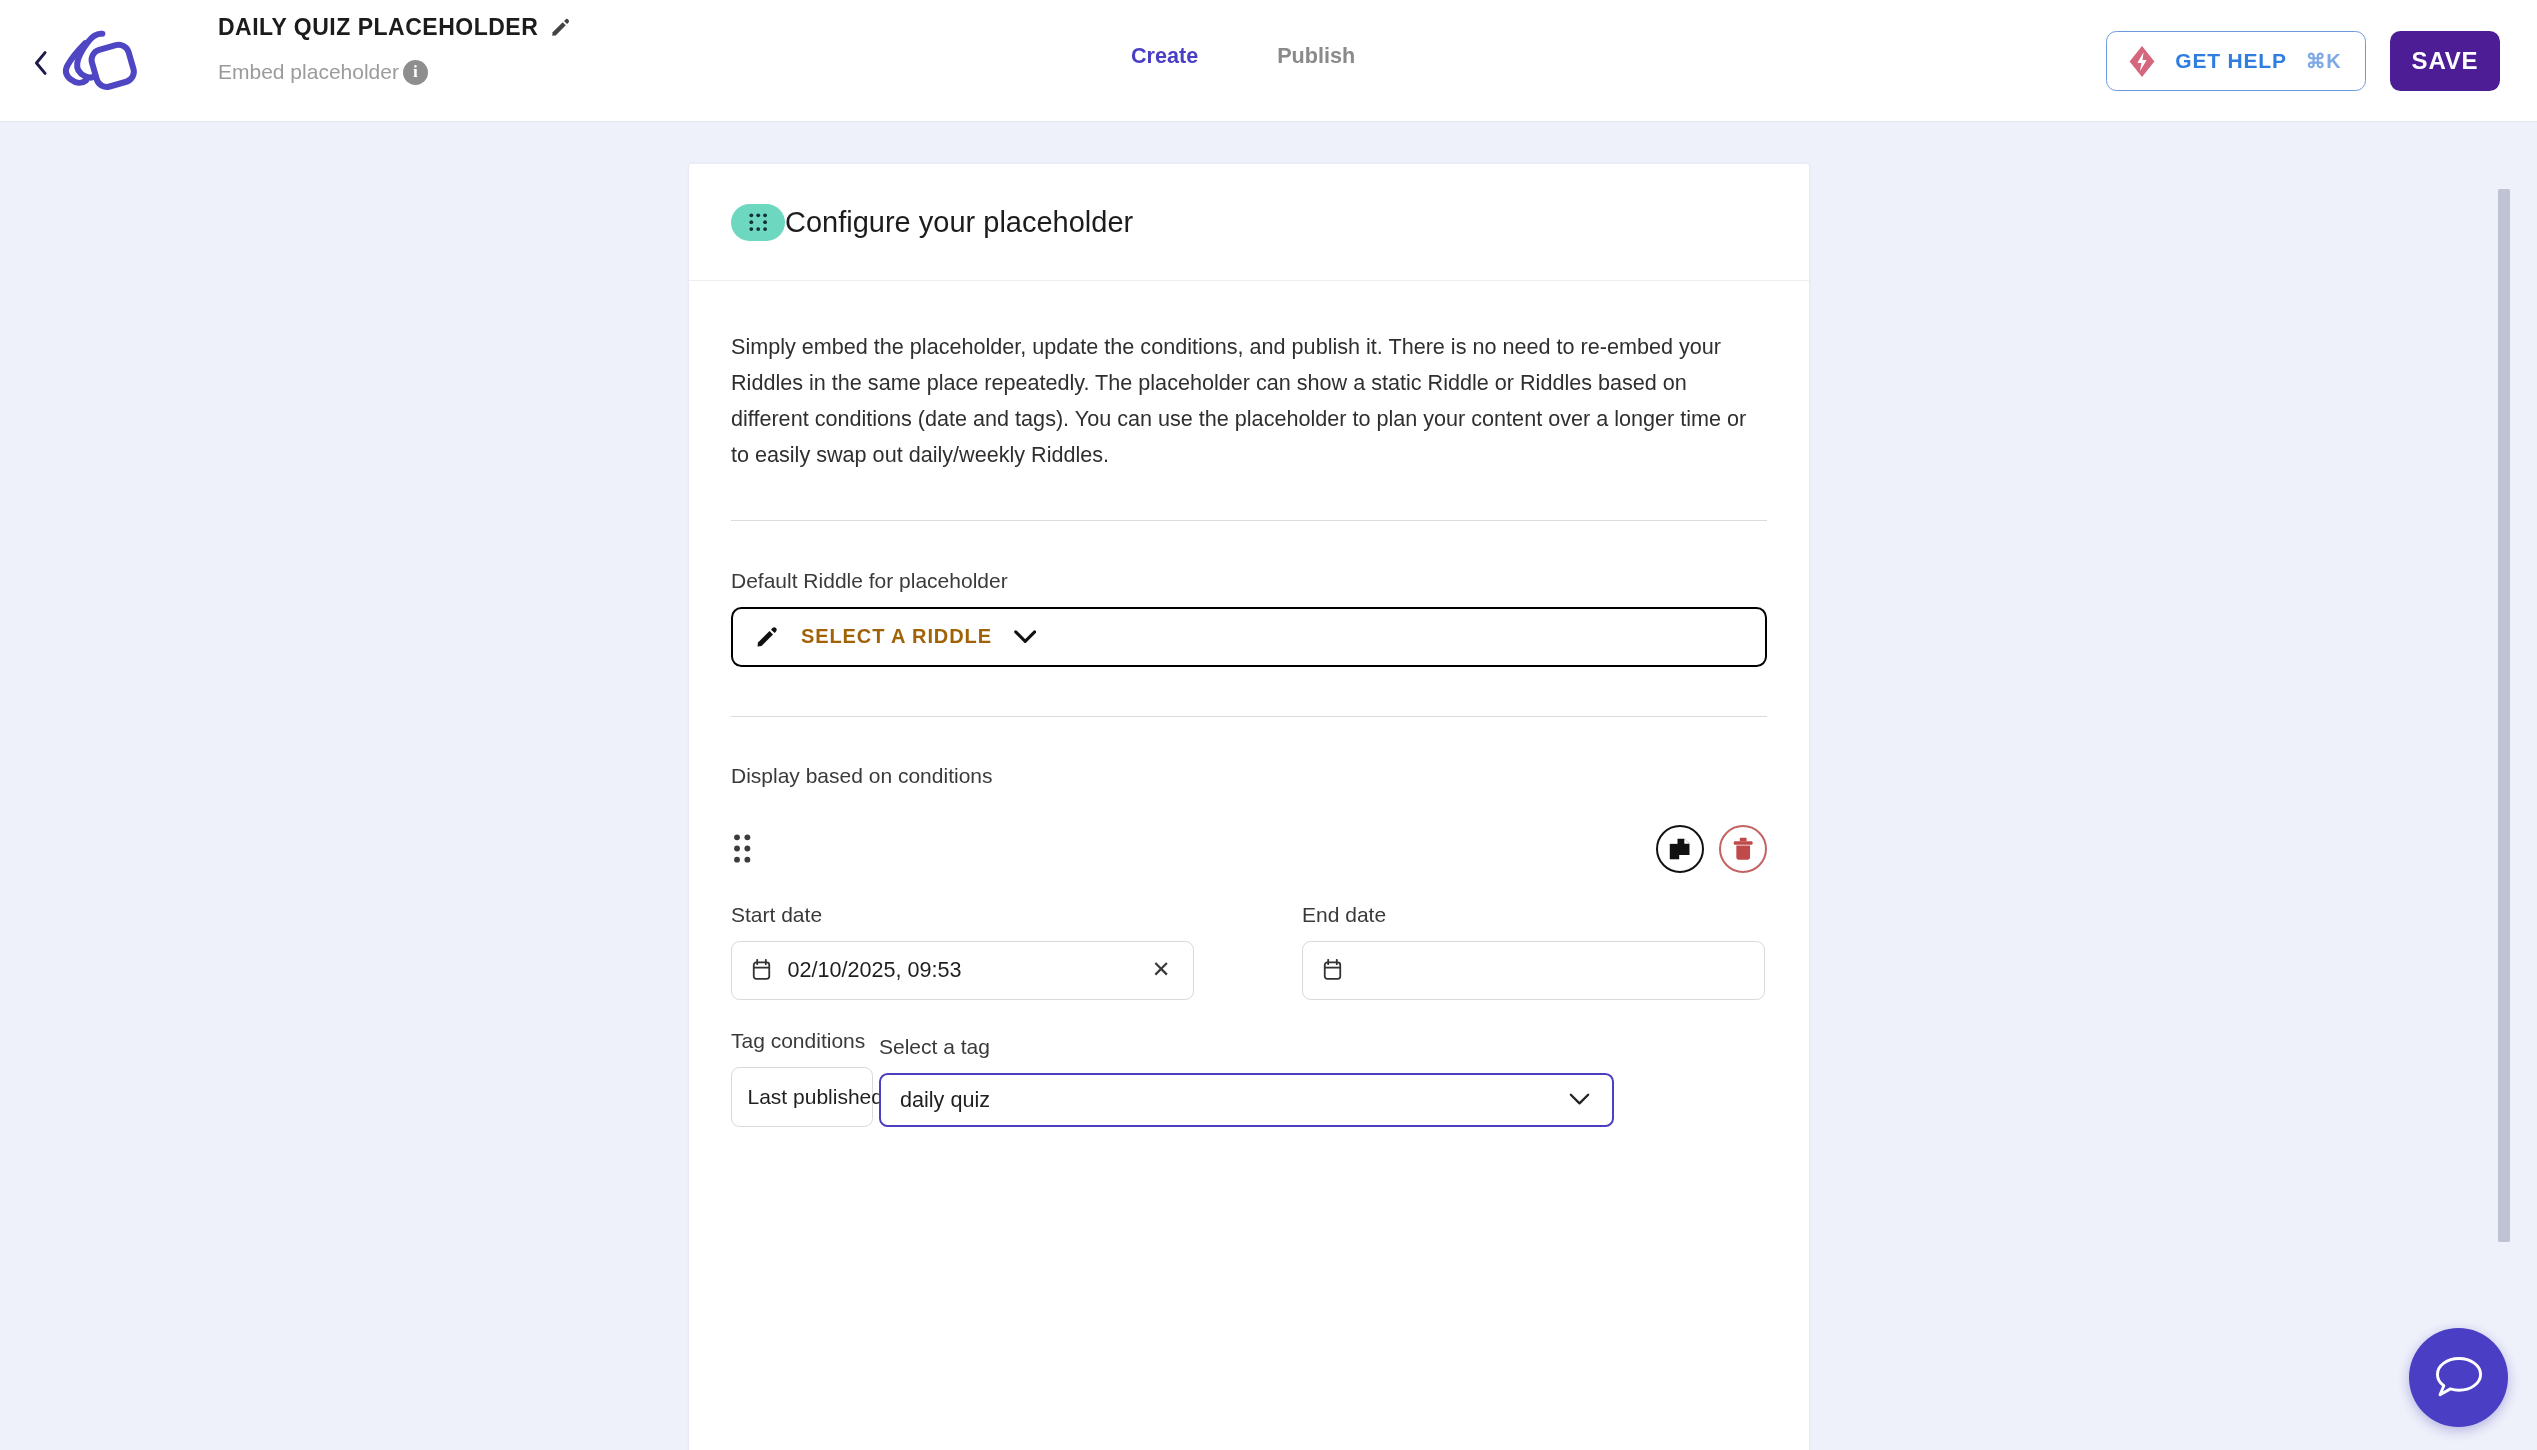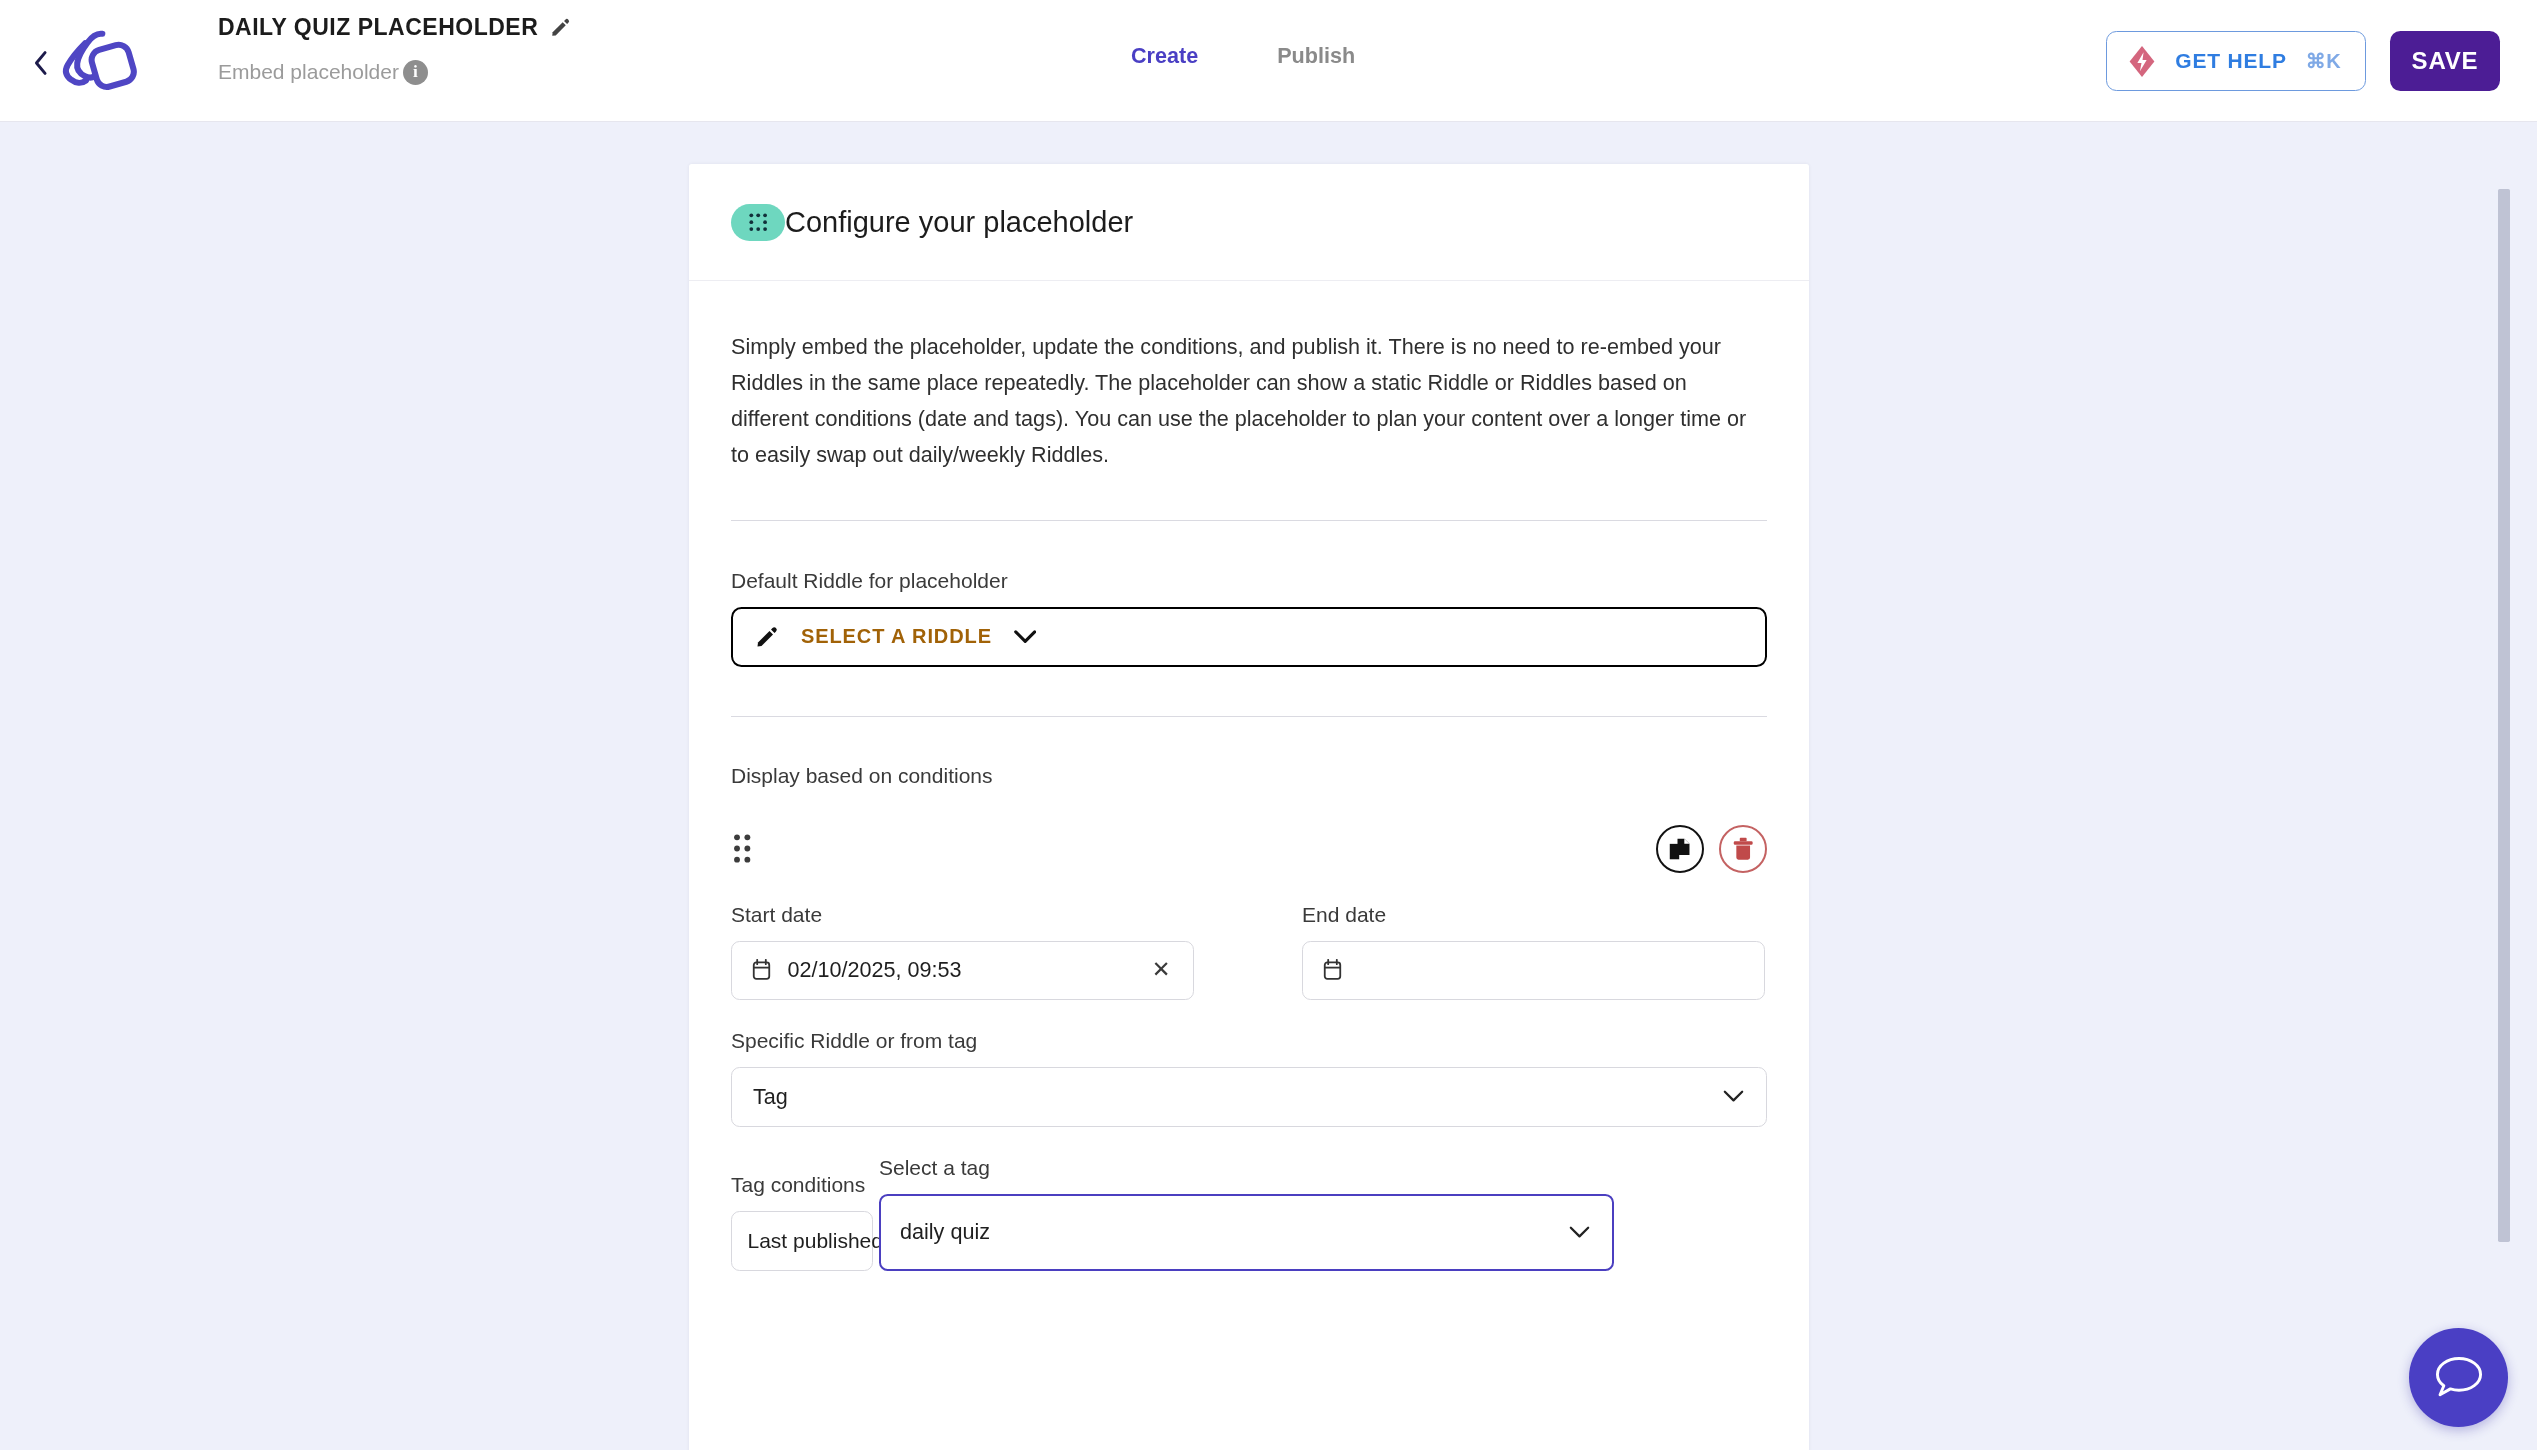--- a/index.html
+++ b/index.html
@@ -331,21 +331,21 @@
     background: #ffffff;
     display: flex;
     align-items: center;
     justify-content: space-between;
     padding: 0 12px 0 15.5px;
     cursor: pointer;
   }
   .select-small .select-val { font-size: 21px; }
   .select-focus {
     width: 735px;
-    height: 77px;
+    height: 54px;
     border: 2.6px solid #4b3fc0;
     border-radius: 8.6px;
     background: #ffffff;
     display: flex;
     align-items: center;
     justify-content: space-between;
     padding: 0 21.6px 0 19px;
     cursor: pointer;
   }
 
@@ -531,29 +531,20 @@
             <svg width="21" height="22.4" viewBox="0 0 24 26" fill="none">
               <rect x="3" y="4" width="18" height="19" rx="3" stroke="#333" stroke-width="2.1"></rect>
               <path d="M7 1 V6 M17 1 V6" stroke="#333" stroke-width="2.1" stroke-linecap="round"></path>
               <path d="M3 10 H21" stroke="#333" stroke-width="2.1"></path>
             </svg>
             <span class="input-val"></span>
           </div>
         </div>
       </div>
 
-      <div class="field-block">
-        <div class="field-label">Specific Riddle or from tag</div>
-        <div class="select-box">
-          <span class="select-val">Tag</span>
-          <svg width="21" height="13" viewBox="0 0 24 15" fill="none">
-            <path d="M2 2 L12 12 L22 2" stroke="#222" stroke-width="2.6" stroke-linecap="round" stroke-linejoin="round"></path>
-          </svg>
-        </div>
-      </div>
 
       <div class="row-bottom">
         <div>
           <div class="field-label">Tag conditions</div>
           <div class="select-small">
             <span class="select-val">Last published</span>
             <svg width="19" height="12" viewBox="0 0 24 15" fill="none">
               <path d="M2 2 L12 12 L22 2" stroke="#222" stroke-width="2.6" stroke-linecap="round" stroke-linejoin="round"></path>
             </svg>
           </div>

